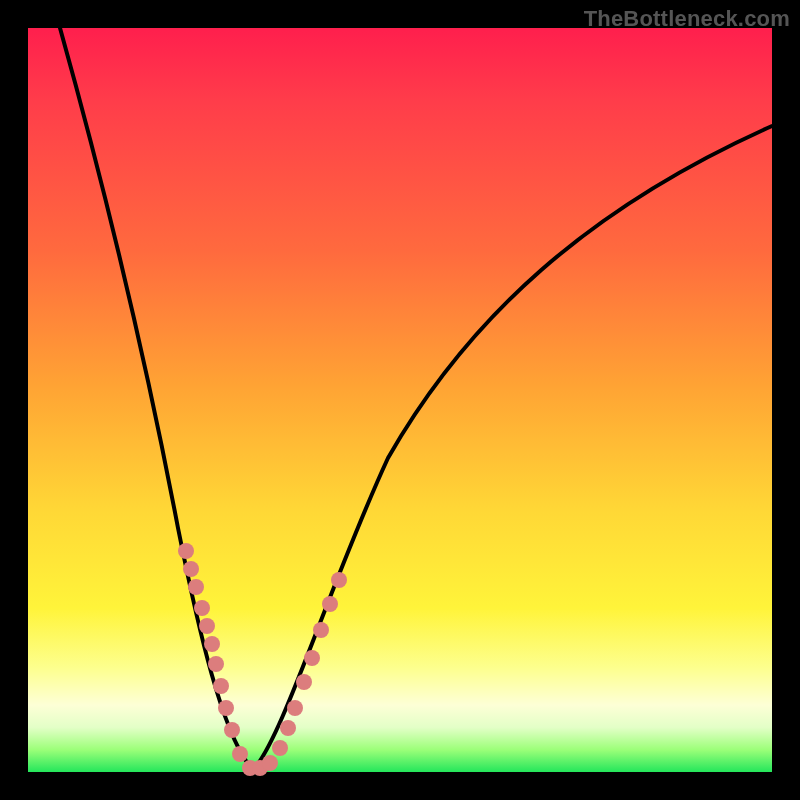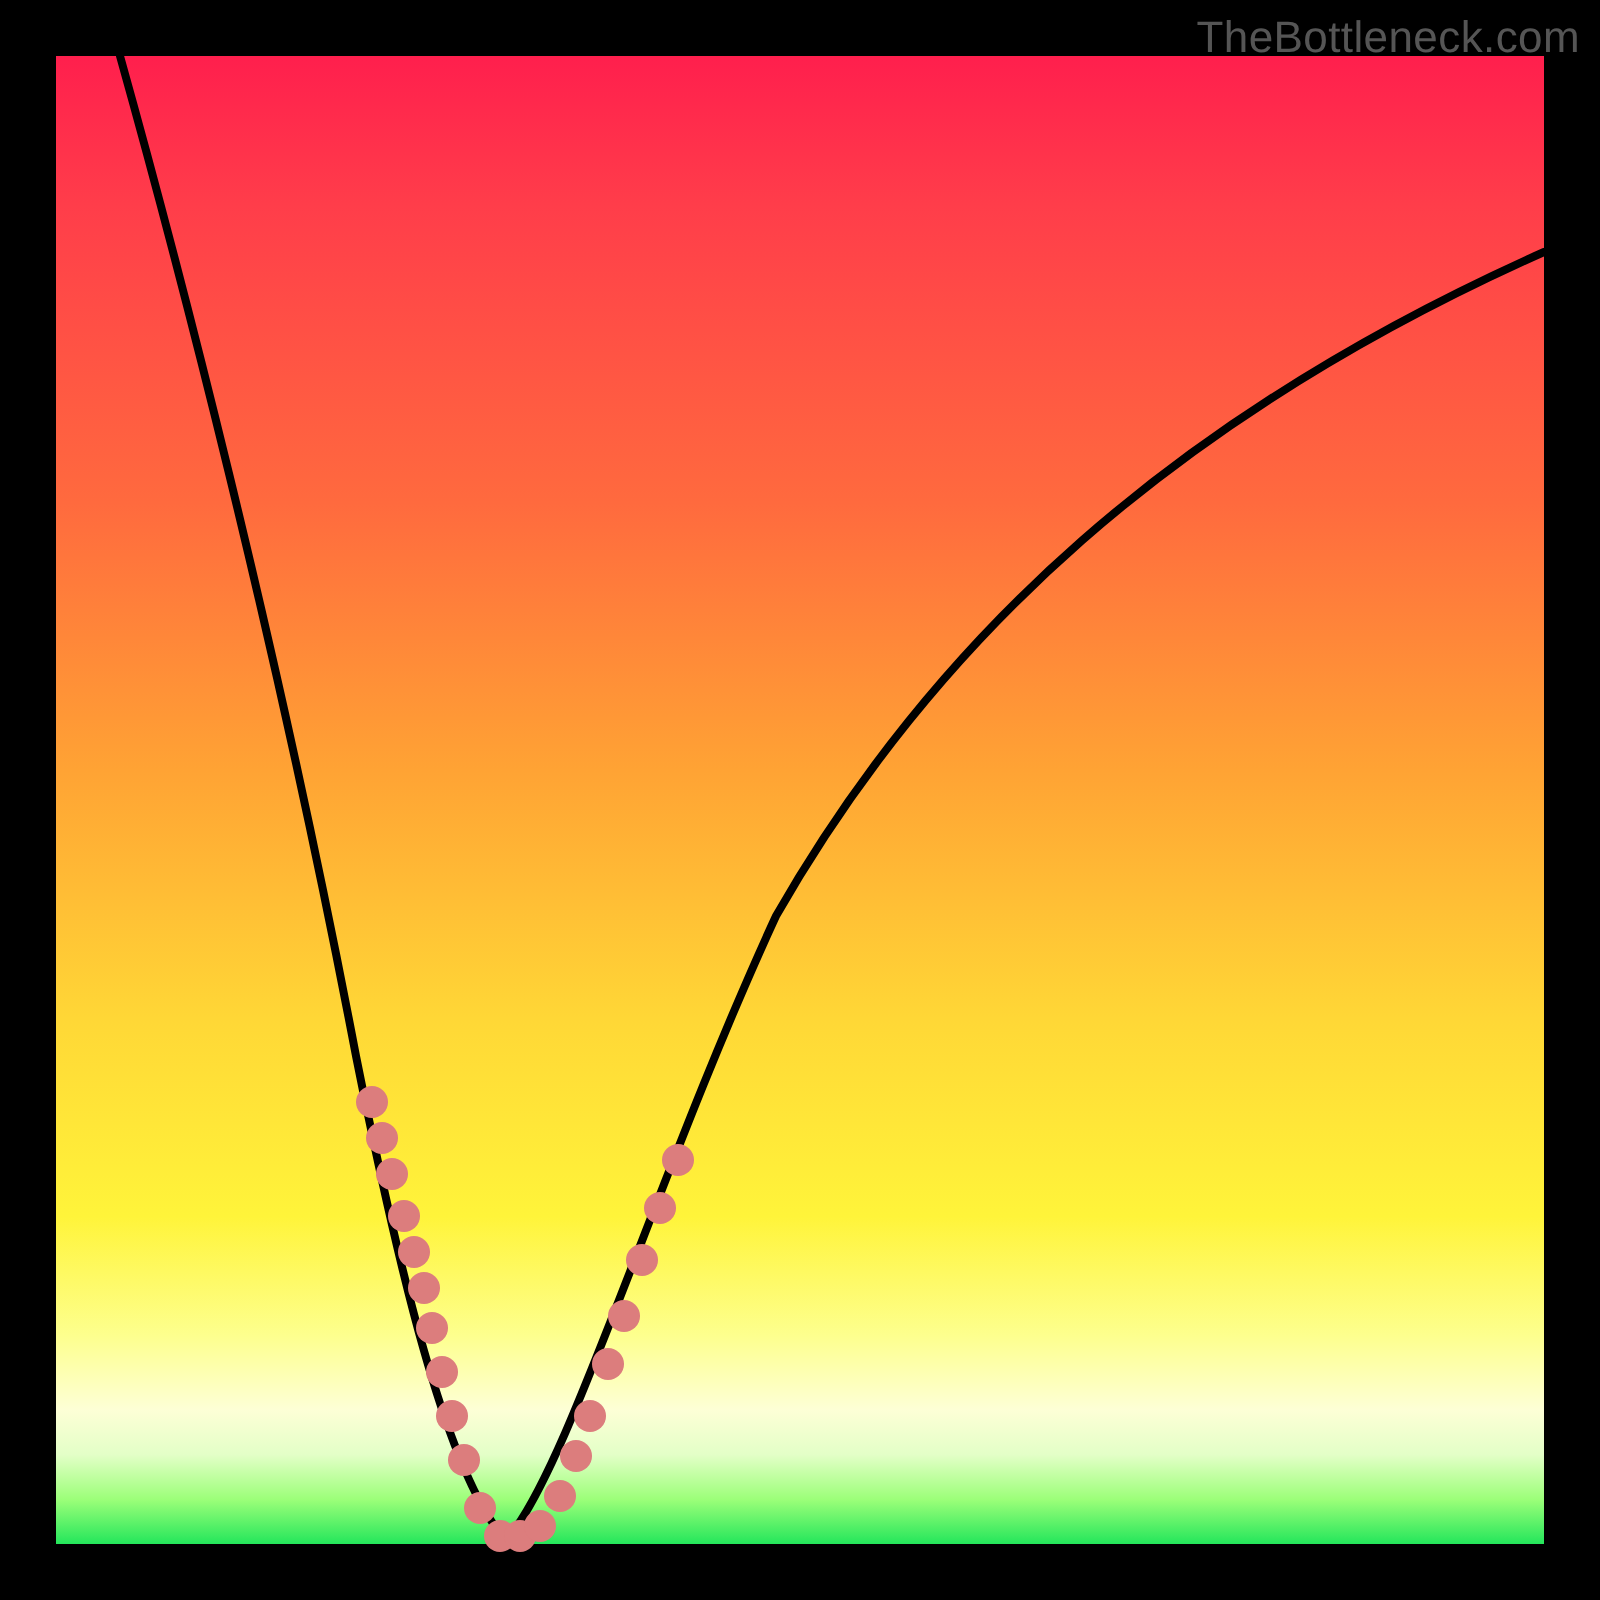--- a/index.html
+++ b/index.html
@@ -15,21 +15,21 @@
     height: 800px;
     position: relative;
     background: #000;
   }
   .watermark {
     position: absolute;
     top: 6px;
     right: 10px;
     color: #555555;
     font-size: 22px;
-    font-weight: 400;
+    font-weight: 700;
     letter-spacing: 0.2px;
     user-select: none;
   }
   .plot-area {
     position: absolute;
     left: 28px;
     top: 28px;
     width: 744px;
     height: 744px;
     

